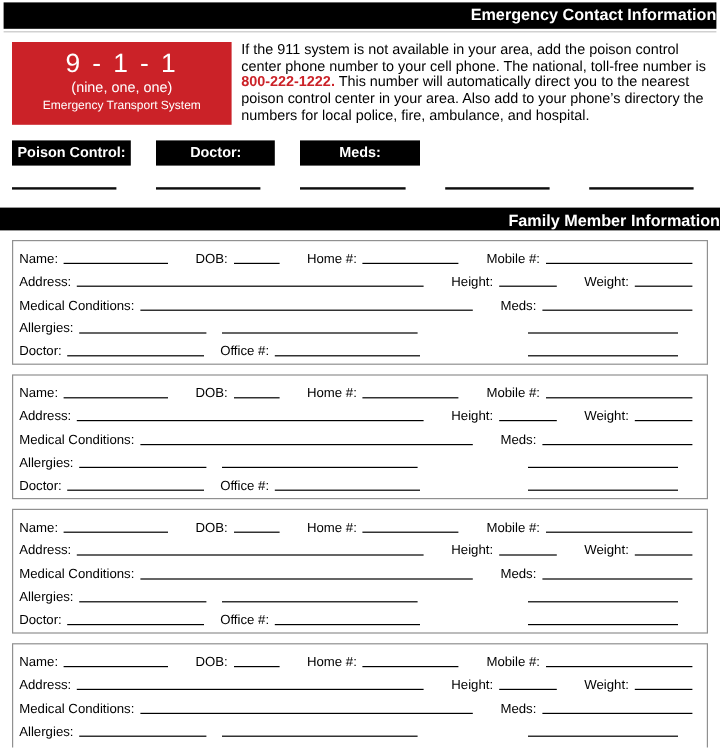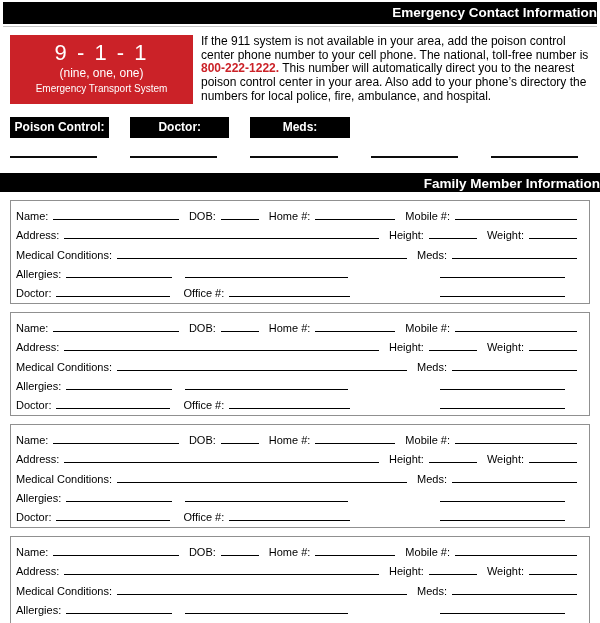--- a/index.html
+++ b/index.html
@@ -41,21 +41,21 @@
   .contact-lines { margin-top:18px; }
   .cline { height:0; border-bottom:2px solid #0d0d0d; width:88%; }
 
   #members { margin:0 10px; }
   .member {
     border:1px solid #909090; margin-top:8px; height:104px;
     padding:3px 12px 0 5px; overflow:hidden;
   }
   .mrow { display:flex; align-items:flex-end; height:19.2px; font-size:11px; }
   .lbl { white-space:nowrap; padding-right:5px; line-height:14px; }
-  .gap { margin-left:10px;text-align:center; }
+  .gap { margin-left:23px;text-align:center; }
   .ln { height:0; border-bottom:1px solid #000; margin-bottom:3px; }
   .f1 { flex:1; }
   .w38 { width:38px; } .w48 { width:48px; } .w80 { width:80px; }
   .w106 { width:106px; } .w114 { width:114px; } .w121 { width:121px; }
   .w122 { width:122px; } .w125 { width:125px; } .w163 { width:163px; }
   .ml13 { margin-left:13px;margin-top:28px; }
   .right-ln { margin-left:auto; margin-right:12px; }
 </style>
 </head>
 <body>

